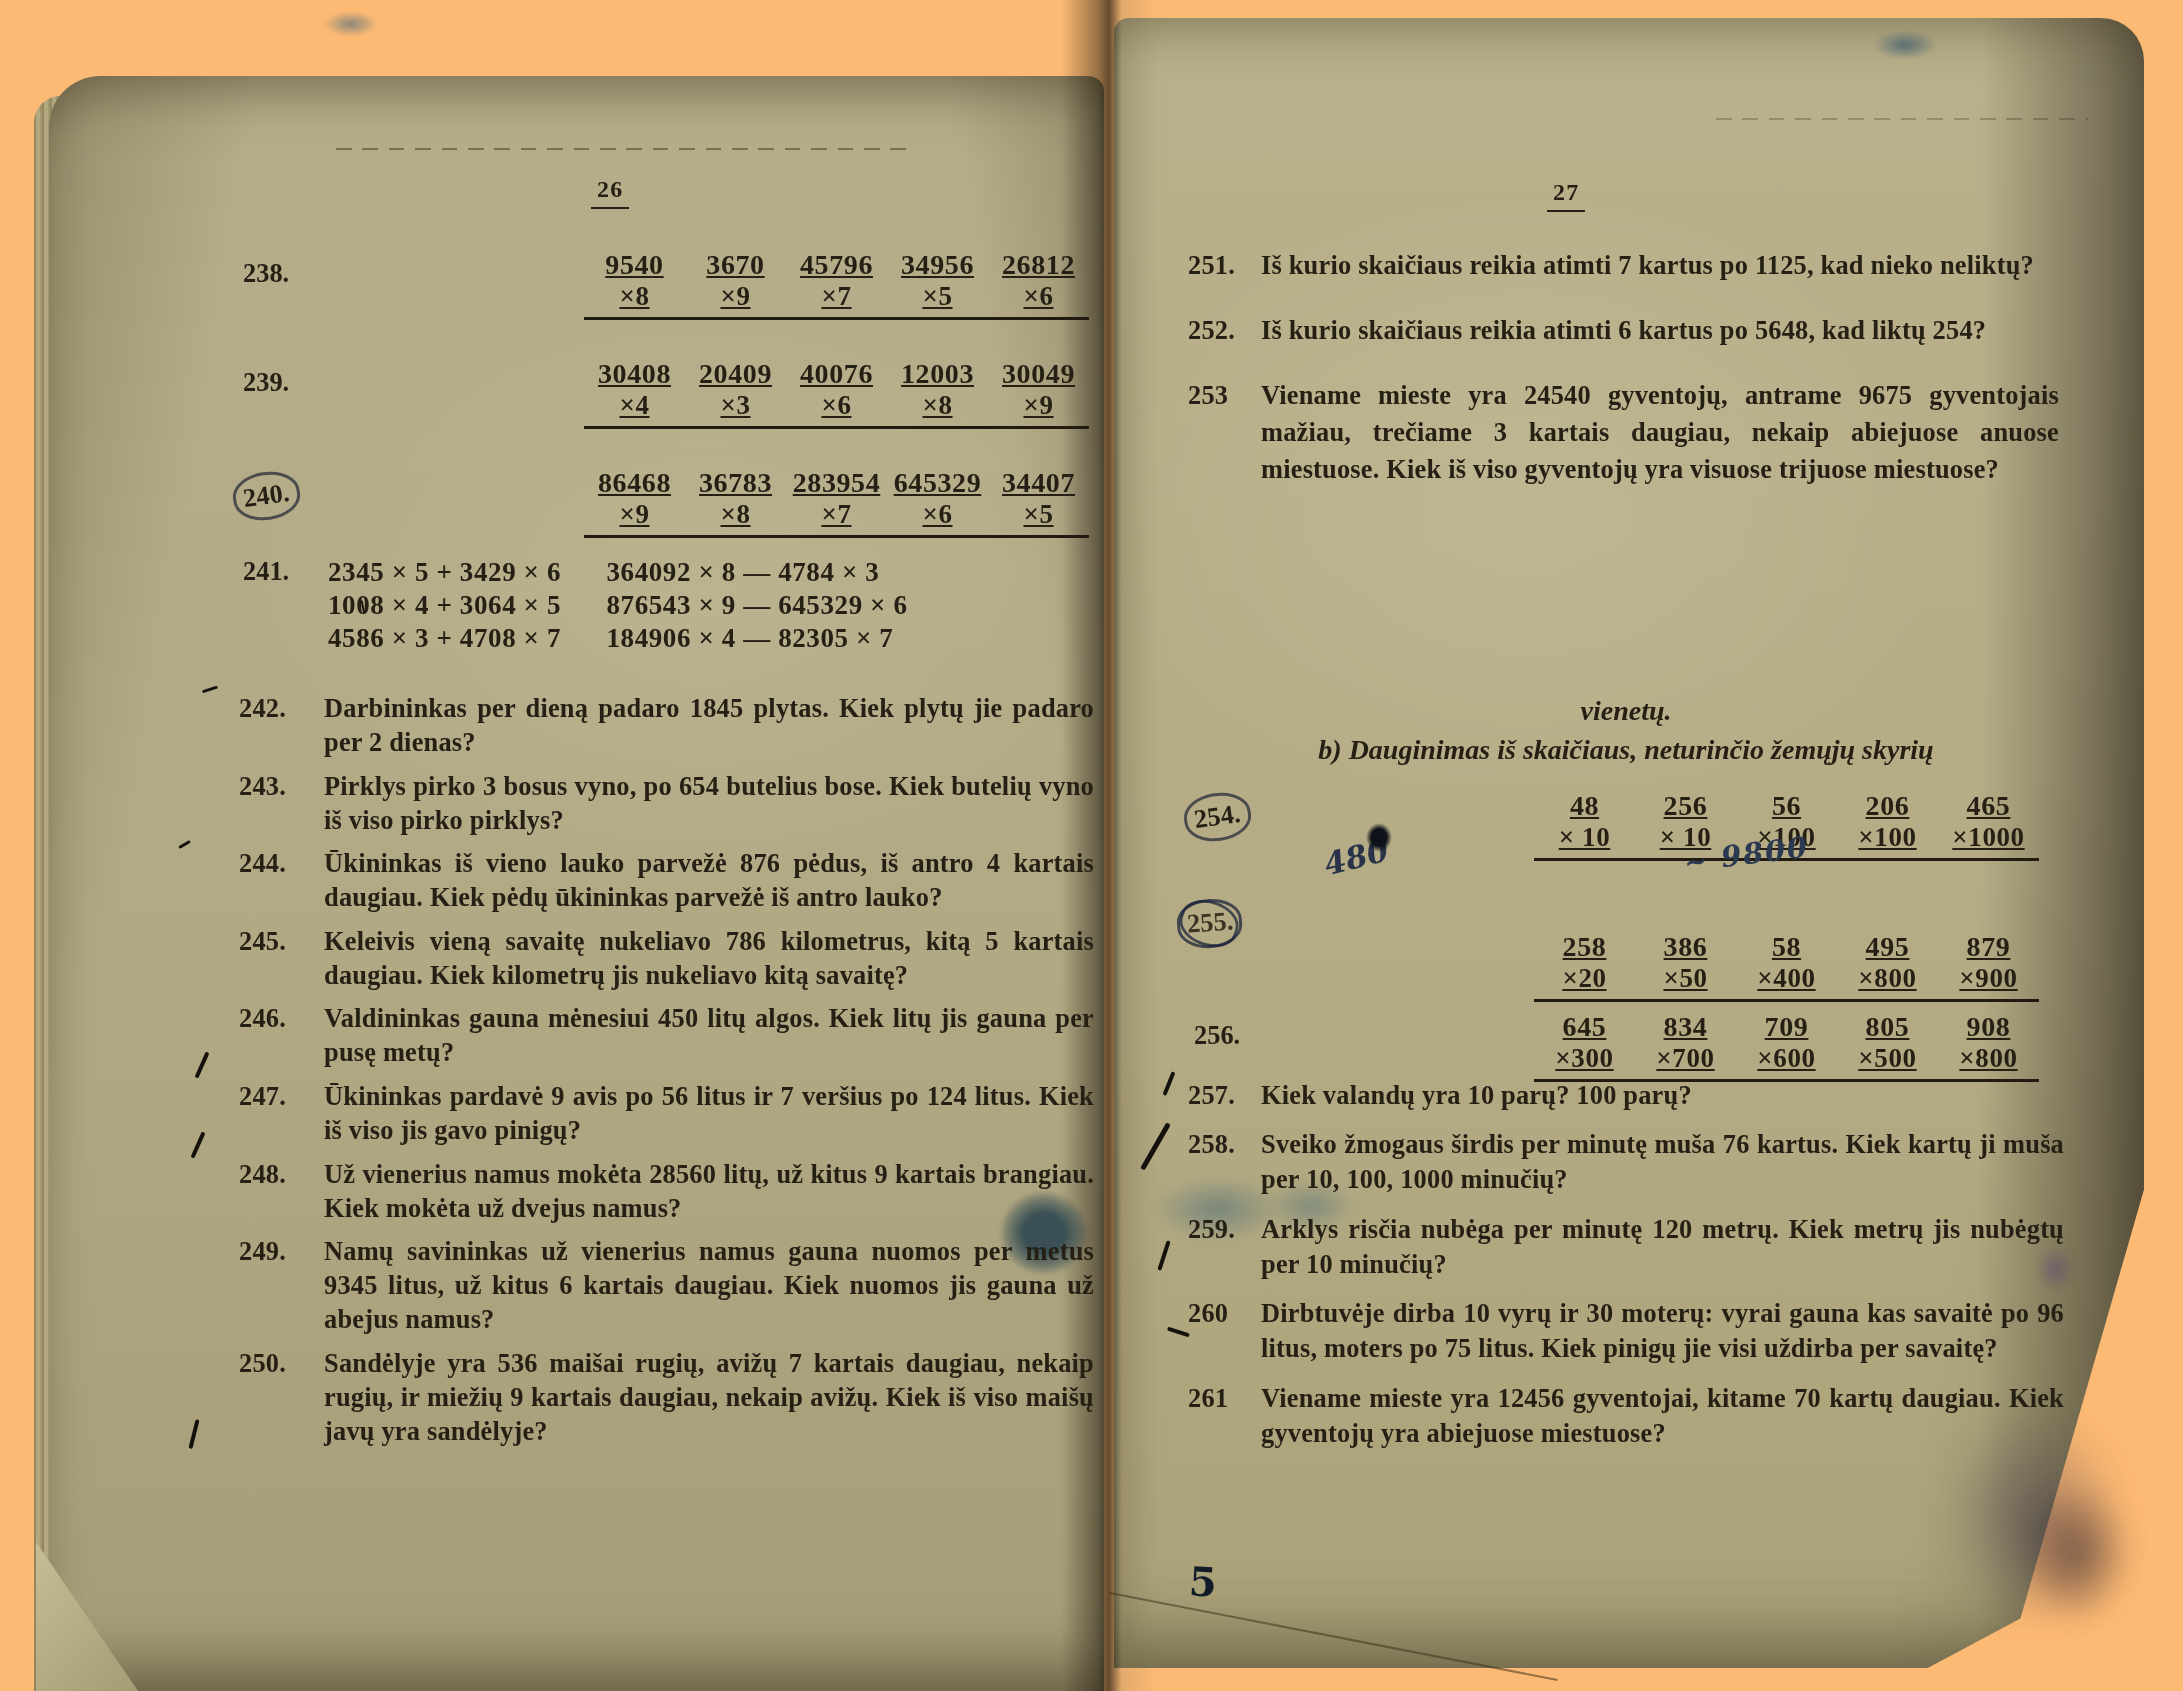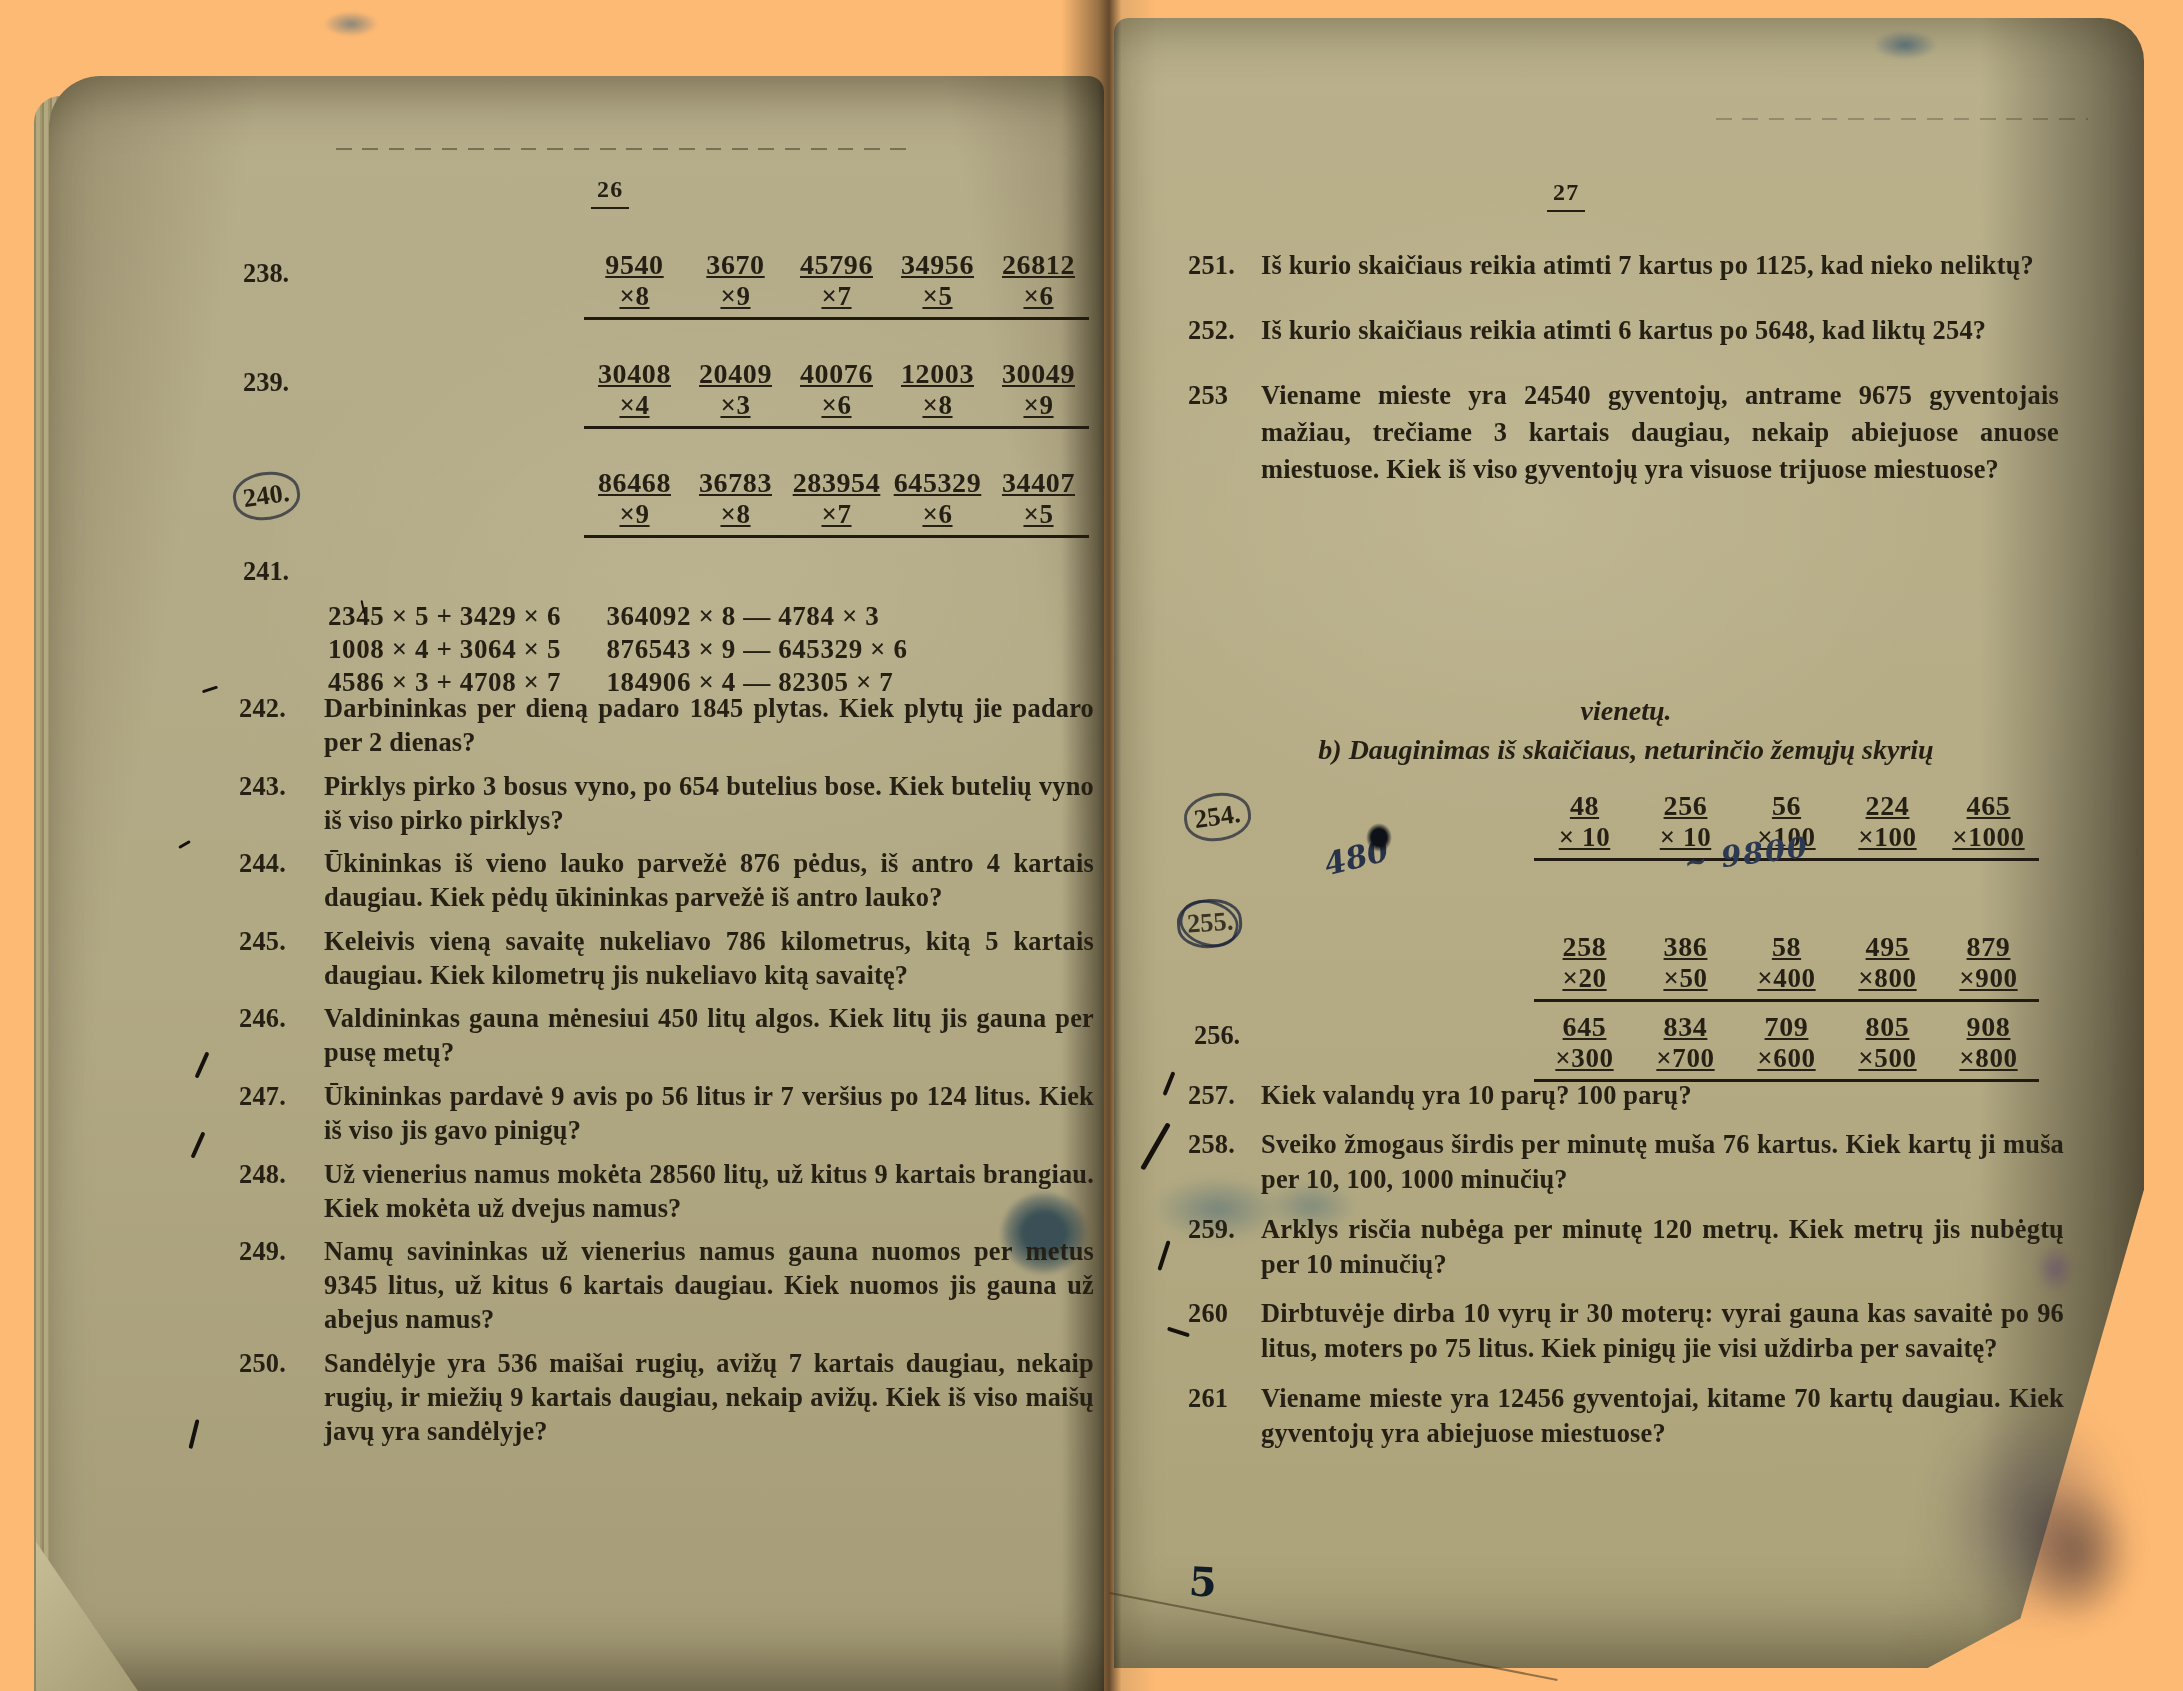--- a/index.html
+++ b/index.html
@@ -49,21 +49,21 @@
 
   .circled{display:inline-block;border:3px solid rgba(30,36,52,.7);border-radius:50%/46%;
     padding:4.8px 7.2px 6px;transform:rotate(-8deg);margin-left:-9.6px;}
   .scribbled{display:inline-block;position:relative;transform:rotate(-4deg);margin-left:-7.2px;
     color:rgba(37,31,20,.85);}
   .scribbled::before,.scribbled::after{content:"";position:absolute;border:3.6px solid rgba(28,36,58,.75);
     border-radius:50%/44%;left:-9.6px;top:-8.4px;right:-8.4px;bottom:-9.6px;}
   .scribbled::after{transform:rotate(22deg) scale(.92);border-width:3px;}
 
   .exprs{position:absolute;white-space:nowrap;}
-  .expr-col{display:inline-block;vertical-align:top;font-size:27px;font-weight:700;line-height:1.22;letter-spacing:0.6px;margin-top:44px;}
+  .expr-col{display:inline-block;vertical-align:top;font-size:27px;font-weight:700;line-height:1.22;letter-spacing:0.6px;}
   .expr-col + .expr-col{margin-left:43px;}
 
   .wp-list{position:absolute;}
   .wp{position:relative;text-align:justify;text-align-last:left;font-size:26.4px;font-weight:700;letter-spacing:0.2px;}
   .wp .num{position:absolute;left:0;top:0;}
   #wp-left .wp{padding-left:85px;line-height:34px;margin-bottom:9.6px;}
   #wp-right-top .wp{padding-left:73px;line-height:37px;margin-bottom:28px;}
   #wp-right-bottom .wp{padding-left:73px;line-height:35px;margin-bottom:14.4px;}
 
   .section-heading{position:absolute;text-align:center;font-style:italic;font-weight:700;font-size:28px;line-height:1.4;}
@@ -263,21 +263,21 @@
         </div>
         <div class="mult">
           <div class="m-top">256</div>
           <div class="m-bot">× 10</div>
         </div>
         <div class="mult">
           <div class="m-top">56</div>
           <div class="m-bot">×100</div>
         </div>
         <div class="mult">
-          <div class="m-top">224</div>
+          <div class="m-top">206</div>
           <div class="m-bot">×100</div>
         </div>
         <div class="mult">
           <div class="m-top">465</div>
           <div class="m-bot">×1000</div>
         </div>
       </div>
   </div>
 
   <div class="content drill-row" style="left:1194px;top:901px;width:845px;">

